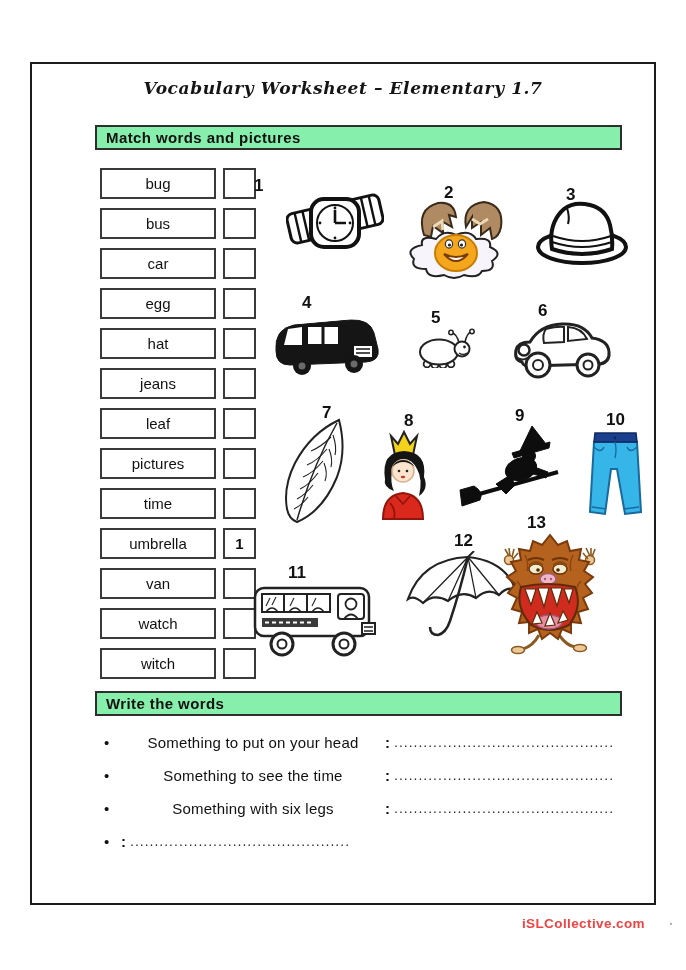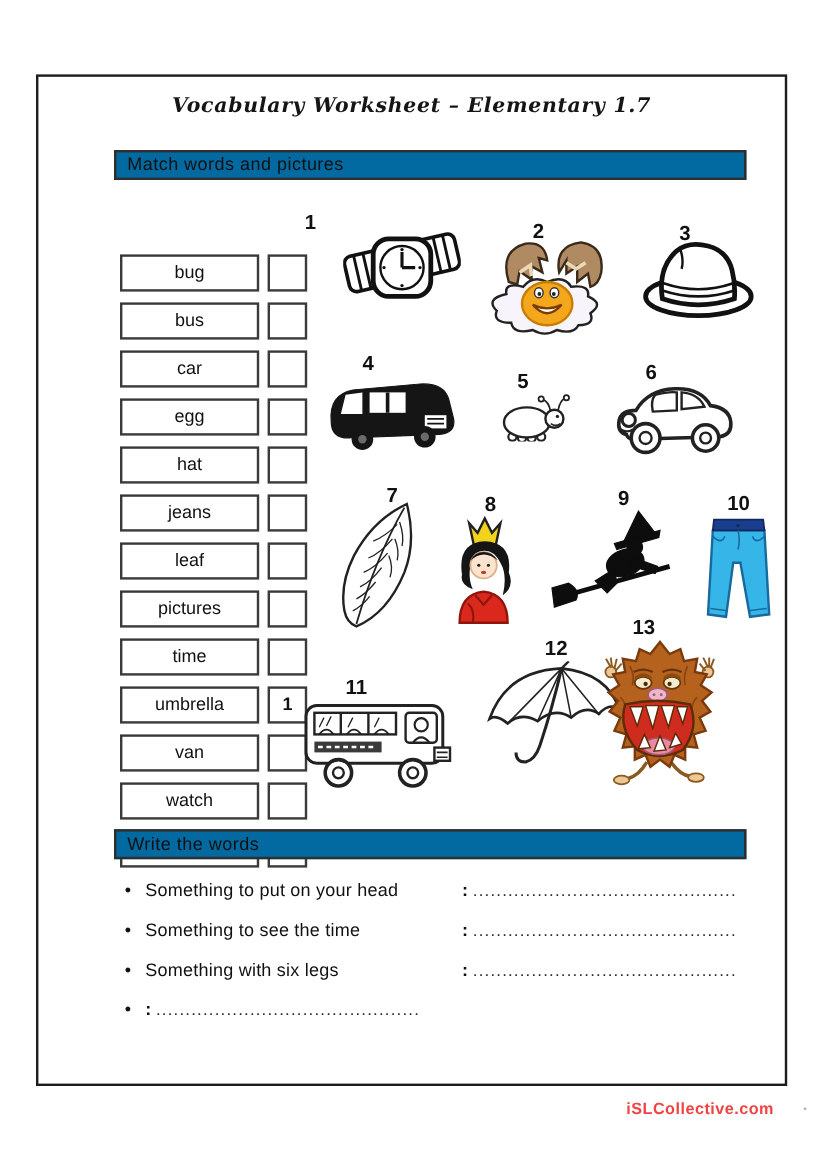--- a/index.html
+++ b/index.html
@@ -3,35 +3,35 @@
 <meta charset="utf-8">
 <style>
   html,body{margin:0;padding:0;background:#ffffff;}
   .sheet{position:relative;width:686px;height:970px;background:#fff;overflow:hidden;
          font-family:"Liberation Sans",sans-serif;color:#111;}
   .frame{position:absolute;left:30px;top:62px;width:622px;height:839px;border:2px solid #1c1c1c;}
   .title{position:absolute;left:0;top:78px;width:686px;text-align:center;
          font-family:"DejaVu Serif",serif;font-style:italic;font-weight:bold;
          font-size:17px;letter-spacing:.6px;color:#151515;}
   .section-box{position:absolute;left:95px;width:514px;height:21px;border:2px solid #2e2e2e;
-         background:#0369a1;display:flex;align-items:center;padding-left:9px;
-         font-weight:normal;font-size:15px;letter-spacing:.4px;}
+         background:#86efac;display:flex;align-items:center;padding-left:9px;
+         font-weight:bold;font-size:15px;letter-spacing:.4px;}
   .sec-match{top:125px;}
   .sec-write{top:691px;}
-  .word-row{position:absolute;left:0;top:0;width:686px;height:29px;margin-top:44px;}
+  .word-row{position:absolute;left:0;top:0;width:686px;height:29px;}
   .word-box{position:absolute;left:100px;width:112px;height:27px;border:2px solid #3a3a3a;
          display:flex;align-items:center;justify-content:center;font-size:15px;background:#fff;}
   .answer-box{position:absolute;left:223px;width:29px;height:27px;border:2px solid #3a3a3a;
          display:flex;align-items:center;justify-content:center;font-size:15px;font-weight:bold;background:#fff;}
   .pic{position:absolute;}
   .pic-num{position:absolute;top:0;font-weight:bold;font-size:17px;color:#111;}
   .pic svg{position:absolute;}
   .write-item{position:absolute;left:104px;width:512px;height:22px;display:flex;align-items:center;font-size:15px;}
   .wi-bullet{width:17px;font-size:15px;}
-  .wi-prompt{width:264px;letter-spacing:.2px;}
+  .wi-prompt{width:264px;letter-spacing:.2px;text-align:center;}
   .wi-colon{width:9px;font-weight:bold;}
   .wi-dots{width:219px;overflow:hidden;white-space:nowrap;font-size:14px;letter-spacing:1px;color:#2a2a2a;}
   .watermark{position:absolute;top:916px;right:41px;font-weight:bold;font-size:13.5px;
          color:#ef4444;letter-spacing:.4px;}
   .corner-dot{position:absolute;top:912px;left:669px;font-weight:bold;font-size:14px;color:#b3b3b3;}
 </style>
 </head>
 <body>
 
 <div class="sheet">

